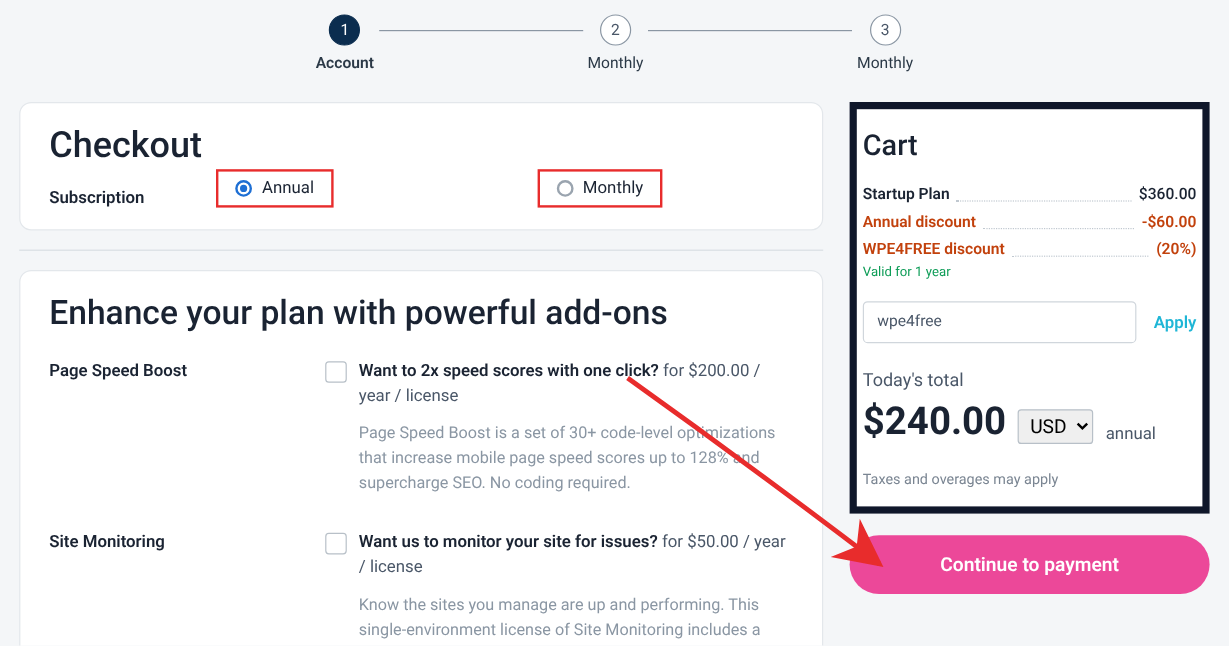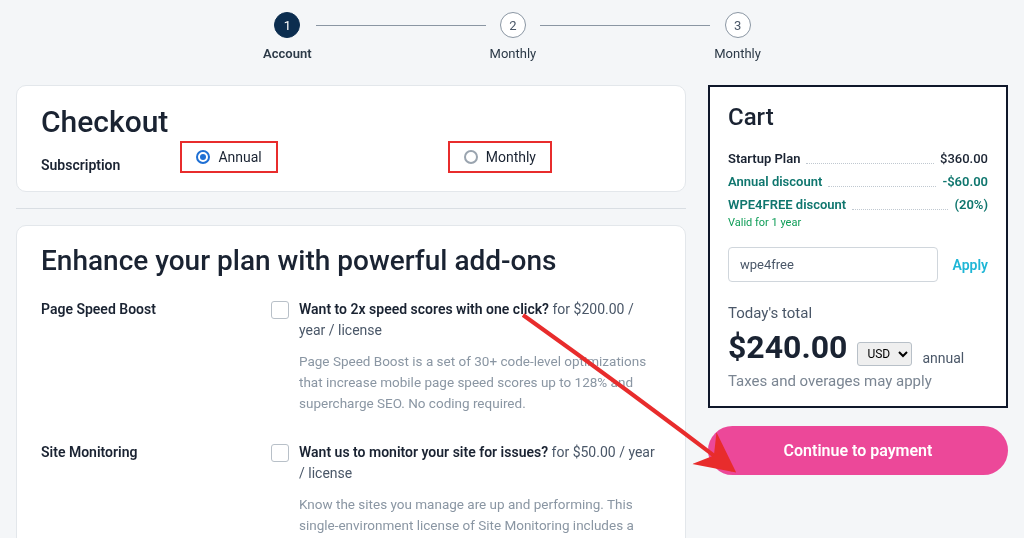--- a/index.html
+++ b/index.html
@@ -26,37 +26,37 @@
 .addons-title{font-size:28px;font-weight:500;margin-bottom:22px}
 .addon-row{display:flex;gap:30px;margin-bottom:28px}
 .addon-name{width:200px;font-size:14px;font-weight:600;padding-top:2px}
 .addon-body{flex:1;display:flex;gap:10px}
 .checkbox{width:18px;height:18px;border:1px solid #b8c0c8;border-radius:3px;flex-shrink:0;margin-top:2px}
 .addon-text{font-size:14px;line-height:1.5}
 .addon-q{font-weight:600;display:inline}
 .addon-price{font-weight:400;color:#4a5768;display:inline}
 .addon-desc{color:#8a96a3;margin-top:10px;font-size:13.5px;line-height:1.55}
 .right{width:300px;display:flex;flex-direction:column;gap:18px}
-.cart{background:#fff;border:2px solid #0f172a;padding:16px 18px}
+.cart{background:#fff;border:6px solid #0f172a;padding:16px 5px}
 .cart-title{font-size:24px;font-weight:500;margin-bottom:20px}
 .line-item{display:flex;justify-content:space-between;align-items:center;font-size:13px;margin-bottom:8px;position:relative}
 .line-item .dots{flex:1;border-bottom:1px dotted #c0c8d0;margin:0 6px;height:10px}
 .line-item .name{font-weight:600}
 .line-item .val{font-weight:500}
-.green .name,.green .val{color:#0f766e;font-weight:600}
+.green .name,.green .val{color:#c2410c;font-weight:600}
 .valid-note{color:#0f9d58;font-size:11px;margin-top:-4px;margin-bottom:18px}
 .promo-row{display:flex;gap:14px;align-items:center;margin-bottom:22px}
 .promo-input{flex:1;border:1px solid #d0d6dc;border-radius:4px;padding:9px 11px;font-size:13px;color:#4a5768}
 .apply{color:#1fb6d6;font-weight:600;font-size:14px;cursor:pointer}
 .total-label{font-size:15px;color:#4a5768;margin-bottom:6px}
 .total-row{display:flex;align-items:flex-end;gap:10px}
 .total-amt{font-size:32px;font-weight:700}
-.currency-sel{border:1px solid #b8c0c8;padding:3px 5px;font-size:12px;border-radius:3px}
+.currency-sel{border:1px solid #b8c0c8;padding:3px 5px;font-size:16px;border-radius:3px}
 .annual-txt{font-size:14px;color:#4a5768}
-.tax-note{font-size:15px;color:#7a8592;margin-top:6px}
+.tax-note{font-size:12px;color:#7a8592;margin-top:22px}
 .cta{background:#ec4899;color:#fff;border:none;border-radius:28px;padding:15px 0;font-size:16px;font-weight:600;cursor:pointer;width:100%;position:relative}
 .arrow-svg{position:absolute;pointer-events:none;z-index:5}
 </style>
 </head>
 <body>
 
 <div class="stepper">
   <div class="step">
     <div class="step-circle active">1</div>
     <div class="step-label bold">Account</div>

